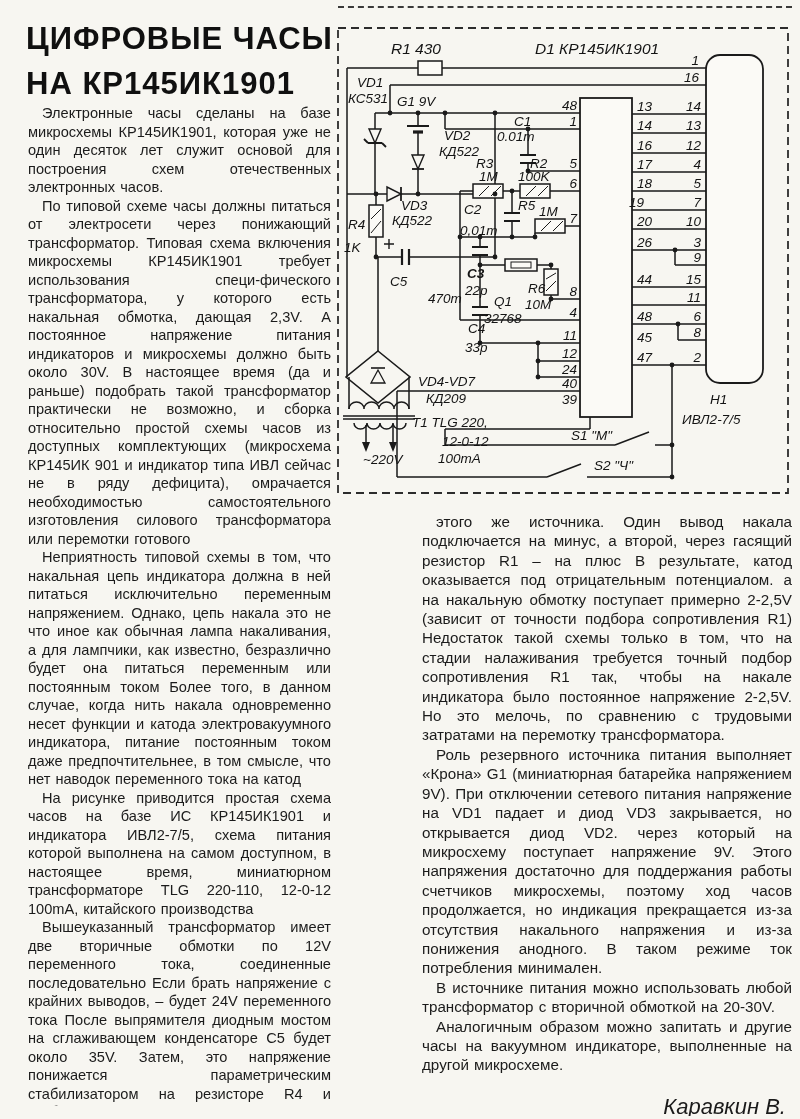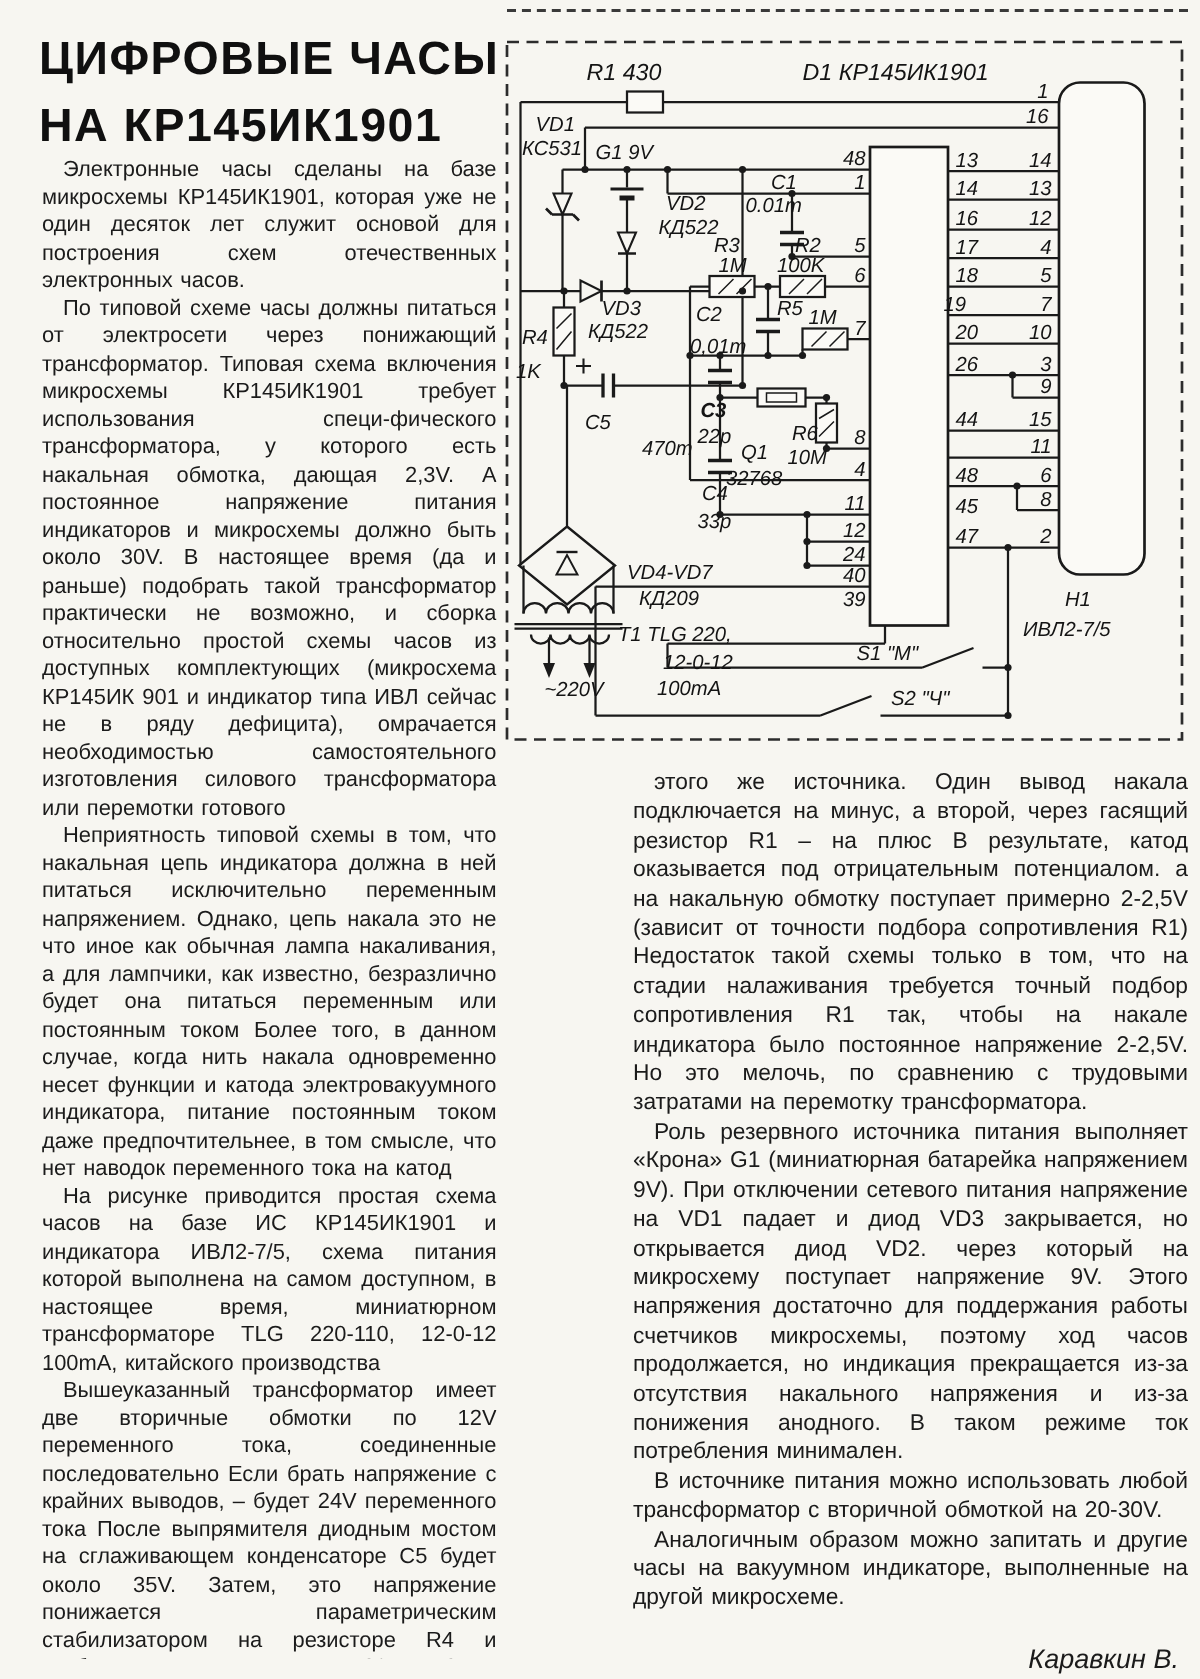--- a/index.html
+++ b/index.html
@@ -10,21 +10,21 @@
   }
   .page{position:absolute;inset:0;}
   .title{
     position:absolute;left:26px;top:16px;margin:0;width:310px;
     font-size:31px;line-height:45px;font-weight:bold;letter-spacing:1px;color:#101010;
   }
   .col{position:absolute;text-align:justify;overflow:hidden;}
   .col p{margin:0;text-indent:14px;word-spacing:1px;}
   .col-left{left:28px;top:104px;width:303px;height:1002px;font-size:14.6px;line-height:18.5px;}
   .col-right{left:422px;top:512px;width:370px;height:604px;font-size:15.2px;line-height:19.4px;}
-  .author{text-align:right;font-style:italic;font-size:18px;margin-top:22px;padding-right:6px;}
+  .author{text-align:right;font-style:italic;font-size:22px;margin-top:22px;padding-right:6px;}
   .top-dash{position:absolute;left:338px;top:6px;width:454px;border-top:2px dashed #3a3a3a;}
   .schematic{position:absolute;left:335px;top:25px;width:458px;height:483px;}
   .schematic svg{position:absolute;left:0;top:0;}
   .slabel{
     position:absolute;font-style:italic;font-size:13.5px;line-height:15px;
     white-space:nowrap;color:#141414;
   }
   .slabel.lg{font-size:15.5px;}
   .pin{position:absolute;font-style:italic;font-size:13.5px;line-height:15px;color:#141414;}
   .pin.r{width:28px;text-align:right;}

